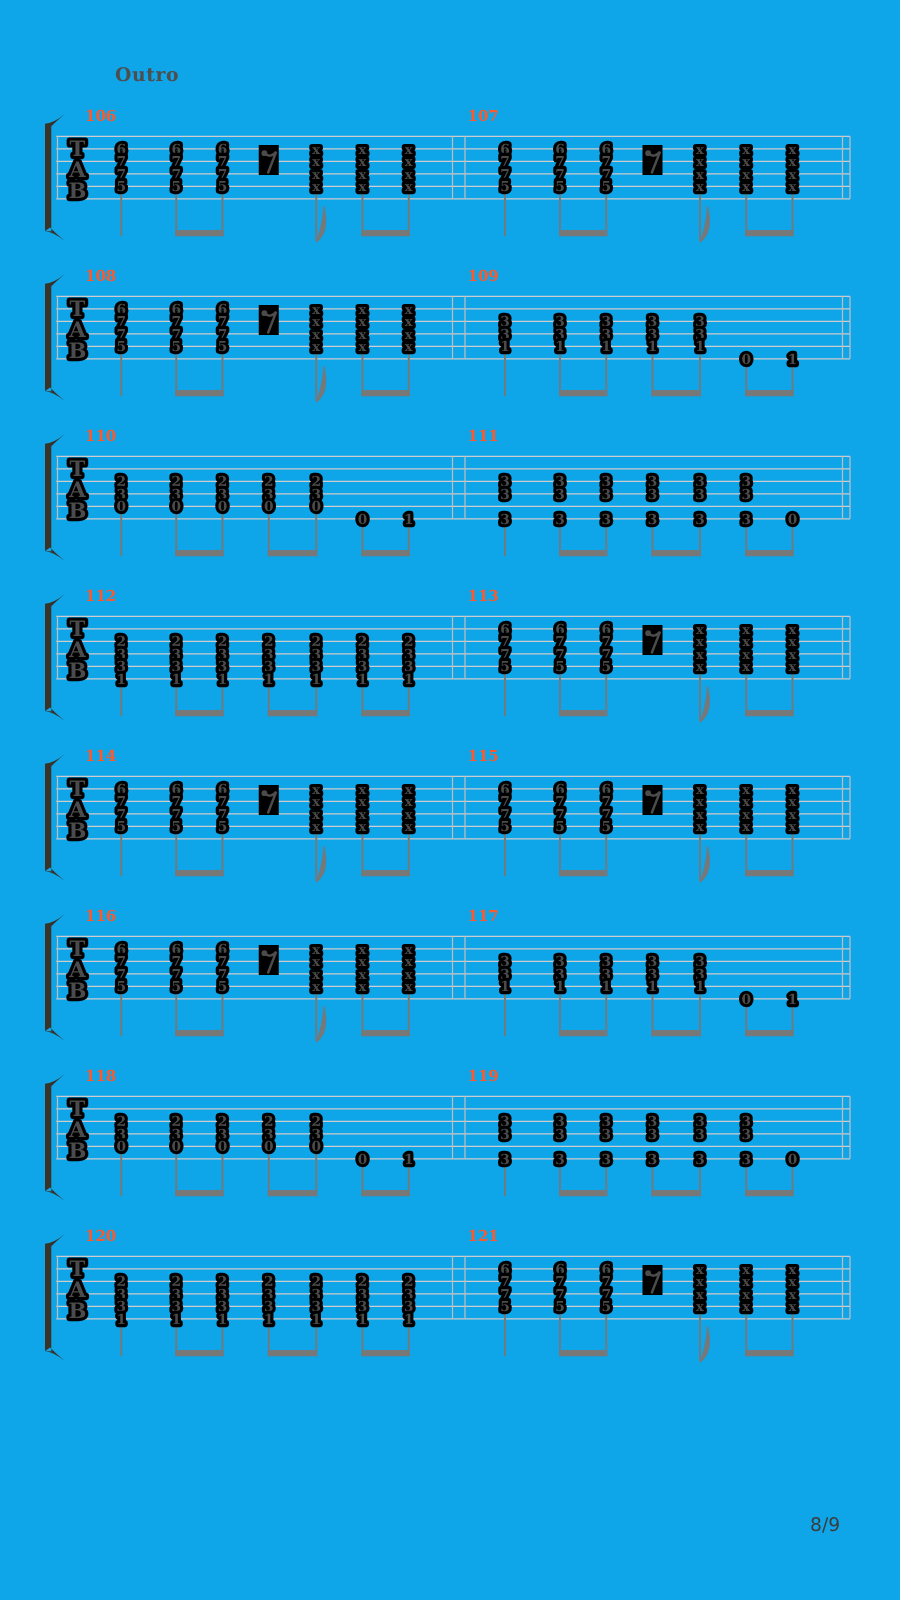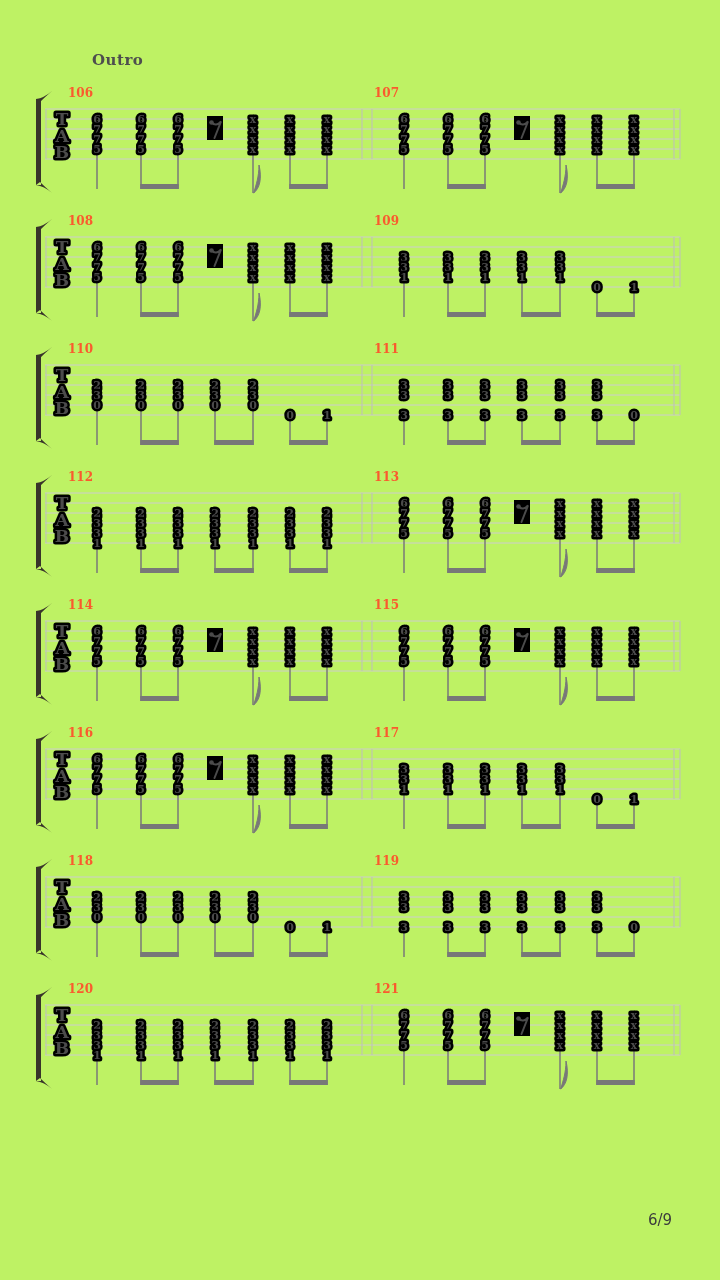--- a/index.html
+++ b/index.html
@@ -7,21 +7,21 @@
         font-family:"DejaVu Serif",serif;}
   .section-label{position:absolute;left:92px;top:51px;font-weight:bold;font-size:15px;
         letter-spacing:.5px;color:#4e4e4e;}
   .page-indicator{position:absolute;left:648px;top:1211px;font-size:15px;color:#3c3c3c;
         font-family:"DejaVu Sans",sans-serif;}
   svg{position:absolute;left:0;top:0;}
 </style>
 </head>
 <body>
 
-<div class="page" style="background: #bef264;">
+<div class="page" style="background: #0ea5e9;">
   <div class="section-label" style="color: rgb(78, 78, 78);">Outro</div>
   <svg id="score" width="720" height="1280" viewBox="0 0 720 1280">
       <g>
         <line x1="45" y1="109" x2="680" y2="109" stroke="#cdcdcd" stroke-width="1"></line>
         <line x1="45" y1="119" x2="680" y2="119" stroke="#cdcdcd" stroke-width="1"></line>
         <line x1="45" y1="129" x2="680" y2="129" stroke="#cdcdcd" stroke-width="1"></line>
         <line x1="45" y1="139" x2="680" y2="139" stroke="#cdcdcd" stroke-width="1"></line>
         <line x1="45" y1="149" x2="680" y2="149" stroke="#cdcdcd" stroke-width="1"></line>
         <line x1="45" y1="159" x2="680" y2="159" stroke="#cdcdcd" stroke-width="1"></line>
         <line x1="46" y1="109" x2="46" y2="159" stroke="#bdbdbd" stroke-width="1"></line>
@@ -757,14 +757,14 @@
           <text x="597" y="1029" text-anchor="middle" fill="#4b4b4b" font-size="10.5" font-weight="bold" font-family="&quot;DejaVu Serif&quot;, serif" stroke="#000" stroke-width="5" paint-order="stroke" stroke-linejoin="round">x</text>
           <text x="597" y="1039" text-anchor="middle" fill="#4b4b4b" font-size="10.5" font-weight="bold" font-family="&quot;DejaVu Serif&quot;, serif" stroke="#000" stroke-width="5" paint-order="stroke" stroke-linejoin="round">x</text>
           <text x="597" y="1049" text-anchor="middle" fill="#4b4b4b" font-size="10.5" font-weight="bold" font-family="&quot;DejaVu Serif&quot;, serif" stroke="#000" stroke-width="5" paint-order="stroke" stroke-linejoin="round">x</text>
           <text x="634" y="1019" text-anchor="middle" fill="#4b4b4b" font-size="10.5" font-weight="bold" font-family="&quot;DejaVu Serif&quot;, serif" stroke="#000" stroke-width="5" paint-order="stroke" stroke-linejoin="round">x</text>
           <text x="634" y="1029" text-anchor="middle" fill="#4b4b4b" font-size="10.5" font-weight="bold" font-family="&quot;DejaVu Serif&quot;, serif" stroke="#000" stroke-width="5" paint-order="stroke" stroke-linejoin="round">x</text>
           <text x="634" y="1039" text-anchor="middle" fill="#4b4b4b" font-size="10.5" font-weight="bold" font-family="&quot;DejaVu Serif&quot;, serif" stroke="#000" stroke-width="5" paint-order="stroke" stroke-linejoin="round">x</text>
           <text x="634" y="1049" text-anchor="middle" fill="#4b4b4b" font-size="10.5" font-weight="bold" font-family="&quot;DejaVu Serif&quot;, serif" stroke="#000" stroke-width="5" paint-order="stroke" stroke-linejoin="round">x</text>
         </g>
       </g>
     </svg>
-  <div class="page-indicator" style="color: rgb(60, 60, 60);">6/9</div>
+  <div class="page-indicator" style="color: rgb(60, 60, 60);">8/9</div>
 </div>
 
 </body></html>

